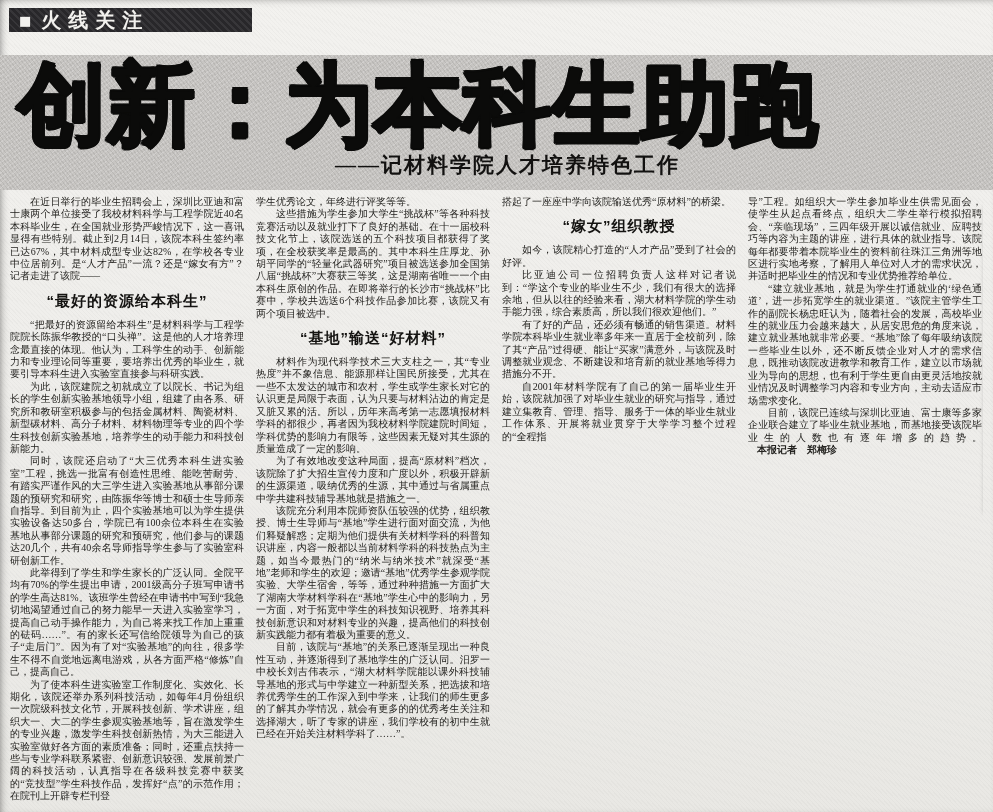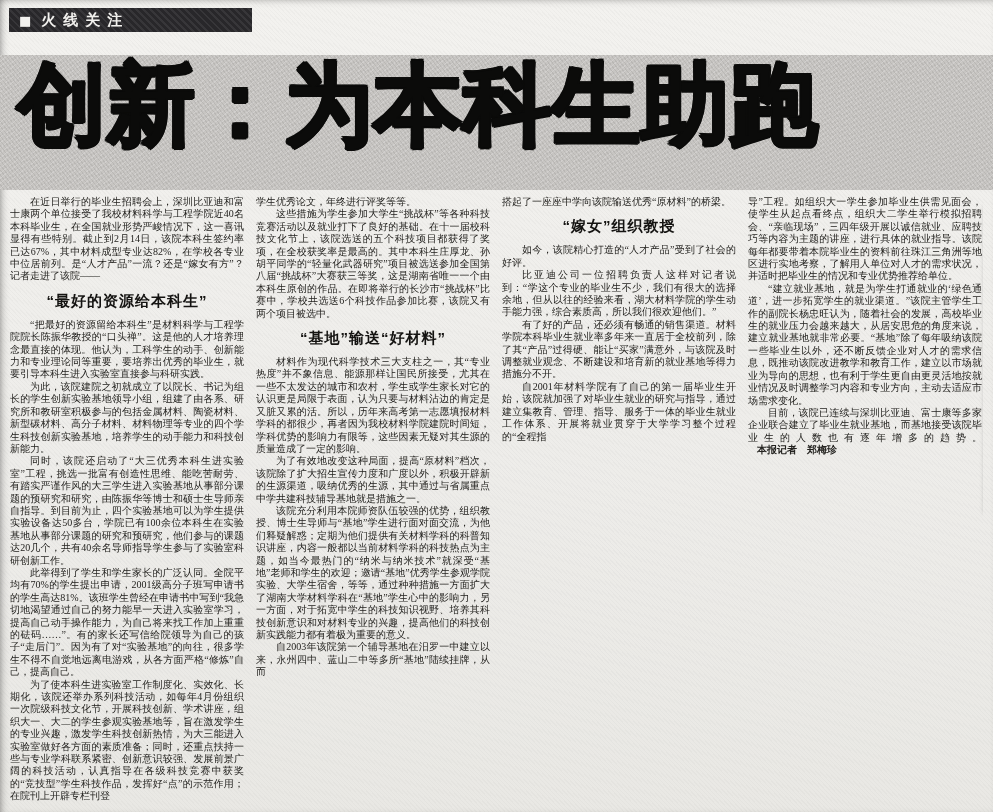--- a/index.html
+++ b/index.html
@@ -17,21 +17,21 @@
   }
   
   .kicker-bar{
     position:absolute;left:9px;top:8px;width:243px;height:24px;
     background:
       repeating-linear-gradient(45deg, rgba(255,255,255,0.07) 0 2px, transparent 2px 5px),
       #28272a;
     display:flex;align-items:center;gap:10px;padding-left:10px;box-sizing:border-box;
   }
   .kicker-bullet{color:#f2f1ee;font-size:13px;line-height:1;font-family:"DejaVu Sans",sans-serif;}
-  .kicker-text{color:#f2f1ee;font-size:15px;font-weight:bold;letter-spacing:7px;
+  .kicker-text{color:#f2f1ee;font-size:20px;font-weight:bold;letter-spacing:7px;
     font-family:"Liberation Sans","DejaVu Sans",sans-serif;}
   
   .headline-band{
     position:absolute;left:0;top:55px;width:993px;height:135px;
     background:
       repeating-linear-gradient(52deg, rgba(0,0,0,0.07) 0 1px, transparent 1px 3px),
       repeating-linear-gradient(-38deg, rgba(255,255,255,0.18) 0 1px, transparent 1px 4px),
       #c7c5c2;
     overflow:hidden;
   }
@@ -84,40 +84,41 @@
 
 <div class="page">
 
   <div class="kicker-bar">
     <span class="kicker-bullet">■</span>
     <span class="kicker-text">火线关注</span>
   </div>
 
   <div class="headline-band">
     <h1 class="headline">创新：为本科生助跑</h1>
+    <div class="subtitle">——记材料学院人才培养特色工作</div>
   </div>
 
   <div class="content">
     <div class="col">
         <p class="para indent">在近日举行的毕业生招聘会上，深圳比亚迪和富士康两个单位接受了我校材料科学与工程学院近40名本科毕业生，在全国就业形势严峻情况下，这一喜讯显得有些特别。截止到2月14日，该院本科生签约率已达67%，其中材料成型专业达82%，在学校各专业中位居前列。是“人才产品”一流？还是“嫁女有方”？记者走进了该院——</p>
         <h2 class="col-heading">“最好的资源给本科生”</h2>
         <p class="para indent">“把最好的资源留给本科生”是材料科学与工程学院院长陈振华教授的“口头禅”。这是他的人才培养理念最直接的体现。他认为，工科学生的动手、创新能力和专业理论同等重要，要培养出优秀的毕业生，就要引导本科生进入实验室直接参与科研实践。</p>
         <p class="para indent">为此，该院建院之初就成立了以院长、书记为组长的学生创新实验基地领导小组，组建了由各系、研究所和教研室积极参与的包括金属材料、陶瓷材料、新型碳材料、高分子材料、材料物理等专业的四个学生科技创新实验基地，培养学生的动手能力和科技创新能力。</p>
         <p class="para indent">同时，该院还启动了“大三优秀本科生进实验室”工程，挑选一批富有创造性思维、能吃苦耐劳、有踏实严谨作风的大三学生进入实验基地从事部分课题的预研究和研究，由陈振华等博士和硕士生导师亲自指导。到目前为止，四个实验基地可以为学生提供实验设备达50多台，学院已有100余位本科生在实验基地从事部分课题的研究和预研究，他们参与的课题达20几个，共有40余名导师指导学生参与了实验室科研创新工作。</p>
         <p class="para indent">此举得到了学生和学生家长的广泛认同。全院平均有70%的学生提出申请，2001级高分子班写申请书的学生高达81%。该班学生曾经在申请书中写到“我急切地渴望通过自己的努力能早一天进入实验室学习，提高自己动手操作能力，为自己将来找工作加上重重的砝码……”。有的家长还写信给院领导为自己的孩子“走后门”。因为有了对“实验基地”的向往，很多学生不得不自觉地远离电游戏，从各方面严格“修炼”自己，提高自己。</p>
         <p class="para indent">为了使本科生进实验室工作制度化、实效化、长期化，该院还举办系列科技活动，如每年4月份组织一次院级科技文化节，开展科技创新、学术讲座，组织大一、大二的学生参观实验基地等，旨在激发学生的专业兴趣，激发学生科技创新热情，为大三能进入实验室做好各方面的素质准备；同时，还重点扶持一些与专业学科联系紧密、创新意识较强、发展前景广阔的科技活动，认真指导在各级科技竞赛中获奖的“竞技型”学生科技作品，发挥好“点”的示范作用；在院刊上开辟专栏刊登</p>
       </div>
     <div class="col">
         <p class="para">学生优秀论文，年终进行评奖等等。</p>
         <p class="para indent">这些措施为学生参加大学生“挑战杯”等各种科技竞赛活动以及就业打下了良好的基础。在十一届校科技文化节上，该院选送的五个科技项目都获得了奖项，在全校获奖率是最高的。其中本科生庄厚龙、孙胡平同学的“轻量化武器研究”项目被选送参加全国第八届“挑战杯”大赛获三等奖，这是湖南省唯一一个由本科生原创的作品。在即将举行的长沙市“挑战杯”比赛中，学校共选送6个科技作品参加比赛，该院又有两个项目被选中。</p>
         <h2 class="col-heading">“基地”输送“好材料”</h2>
         <p class="para indent">材料作为现代科学技术三大支柱之一，其“专业热度”并不象信息、能源那样让国民所接受，尤其在一些不太发达的城市和农村，学生或学生家长对它的认识更是局限于表面，认为只要与材料沾边的肯定是又脏又累的活。所以，历年来高考第一志愿填报材料学科的都很少，再者因为我校材料学院建院时间短，学科优势的影响力有限等，这些因素无疑对其生源的质量造成了一定的影响。</p>
         <p class="para indent">为了有效地改变这种局面，提高“原材料”档次，该院除了扩大招生宣传力度和广度以外，积极开辟新的生源渠道，吸纳优秀的生源，其中通过与省属重点中学共建科技辅导基地就是措施之一。</p>
         <p class="para indent">该院充分利用本院师资队伍较强的优势，组织教授、博士生导师与“基地”学生进行面对面交流，为他们释疑解惑；定期为他们提供有关材料学科的科普知识讲座，内容一般都以当前材料学科的科技热点为主题，如当今最热门的“纳米与纳米技术”就深受“基地”老师和学生的欢迎；邀请“基地”优秀学生参观学院实验、大学生宿舍，等等，通过种种措施一方面扩大了湖南大学材料学科在“基地”学生心中的影响力，另一方面，对于拓宽中学生的科技知识视野、培养其科技创新意识和对材料专业的兴趣，提高他们的科技创新实践能力都有着极为重要的意义。</p>
-        <p class="para indent">自2003年该院第一个辅导基地在汨罗一中建立以来，永州四中、蓝山二中等多所“基地”陆续挂牌，从而</p>
+        <p class="para indent">目前，该院与“基地”的关系已逐渐呈现出一种良性互动，并逐渐得到了基地学生的广泛认同。汨罗一中校长刘吉伟表示，“湖大材料学院能以课外科技辅导基地的形式与中学建立一种新型关系，把选拔和培养优秀学生的工作深入到中学来，让我们的师生更多的了解其办学情况，就会有更多的的优秀考生关注和选择湖大，听了专家的讲座，我们学校有的初中生就已经在开始关注材料学科了……”。</p>
       </div>
 
     <div class="right-area">
       <div class="right-text">
         <div class="col">
             <p class="para">搭起了一座座中学向该院输送优秀“原材料”的桥梁。</p>
             <h2 class="col-heading">“嫁女”组织教授</h2>
             <p class="para indent">如今，该院精心打造的“人才产品”受到了社会的好评。</p>
             <p class="para indent">比亚迪公司一位招聘负责人这样对记者说到：“学这个专业的毕业生不少，我们有很大的选择余地，但从以往的经验来看，湖大材料学院的学生动手能力强，综合素质高，所以我们很欢迎他们。”</p>
             <p class="para indent">有了好的产品，还必须有畅通的销售渠道。材料学院本科毕业生就业率多年来一直居于全校前列，除了其“产品”过得硬、能让“买家”满意外，与该院及时调整就业观念、不断建设和培育新的就业基地等得力措施分不开。</p>

